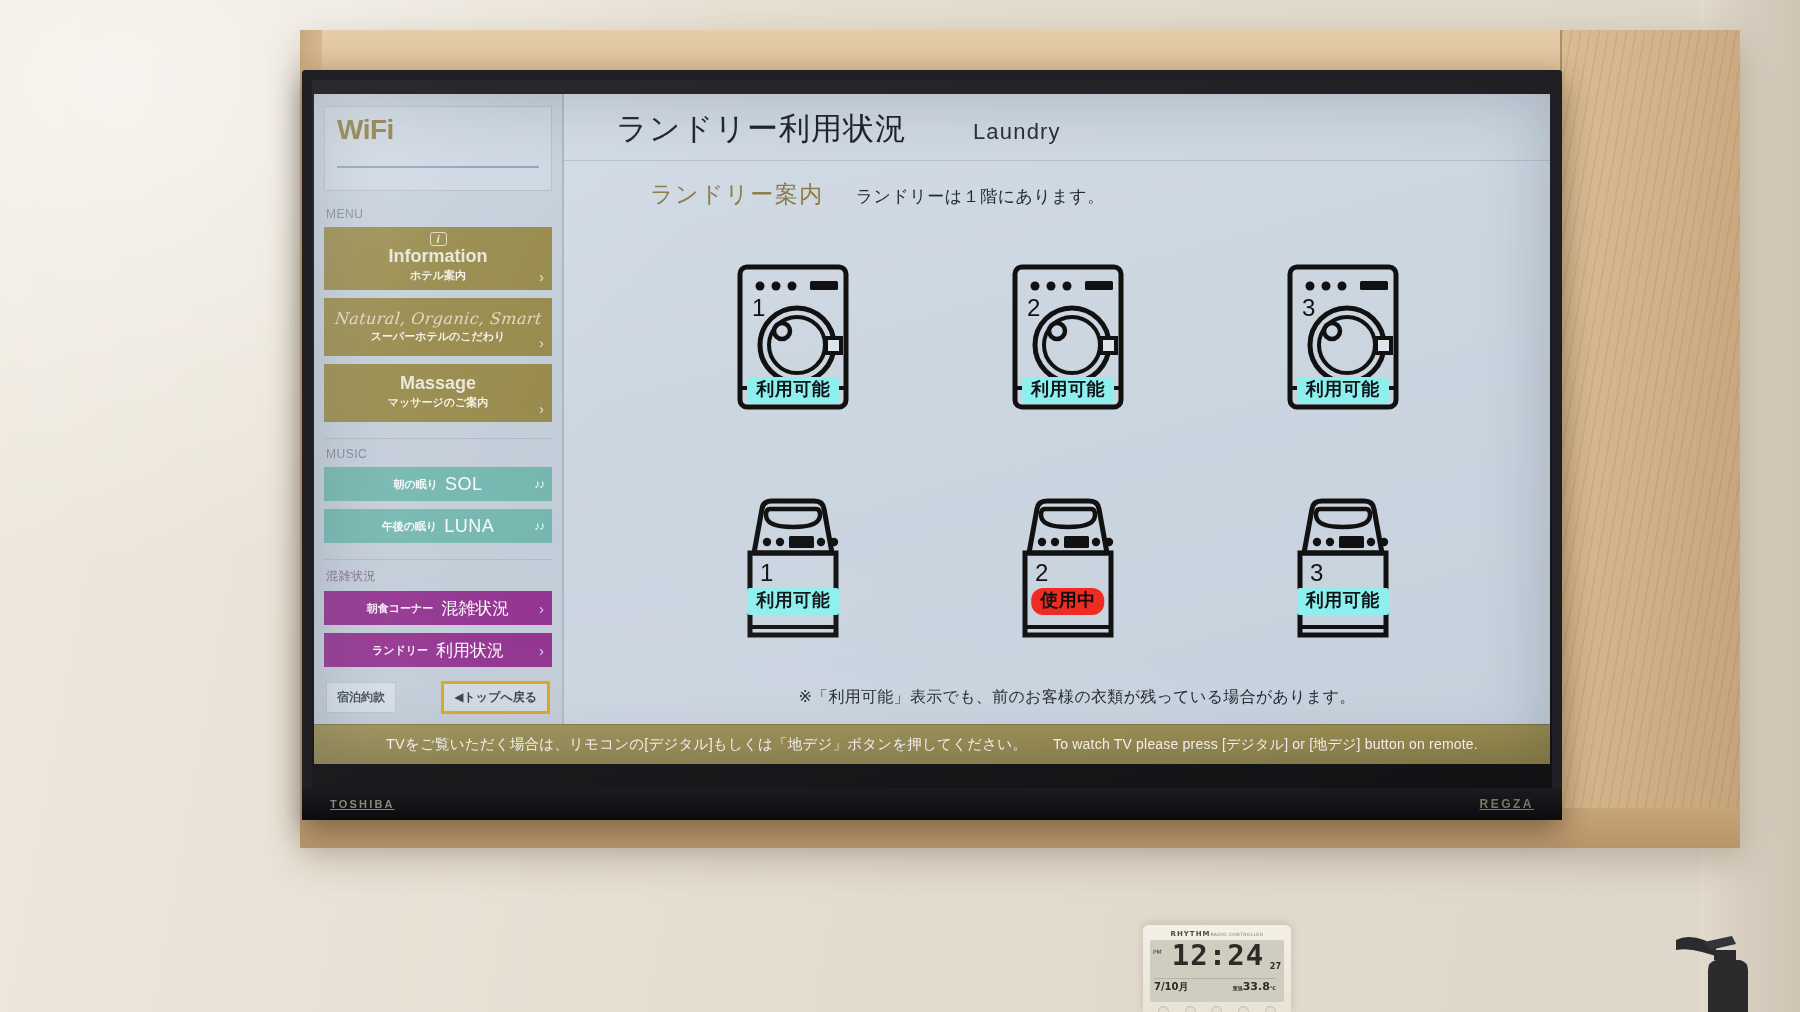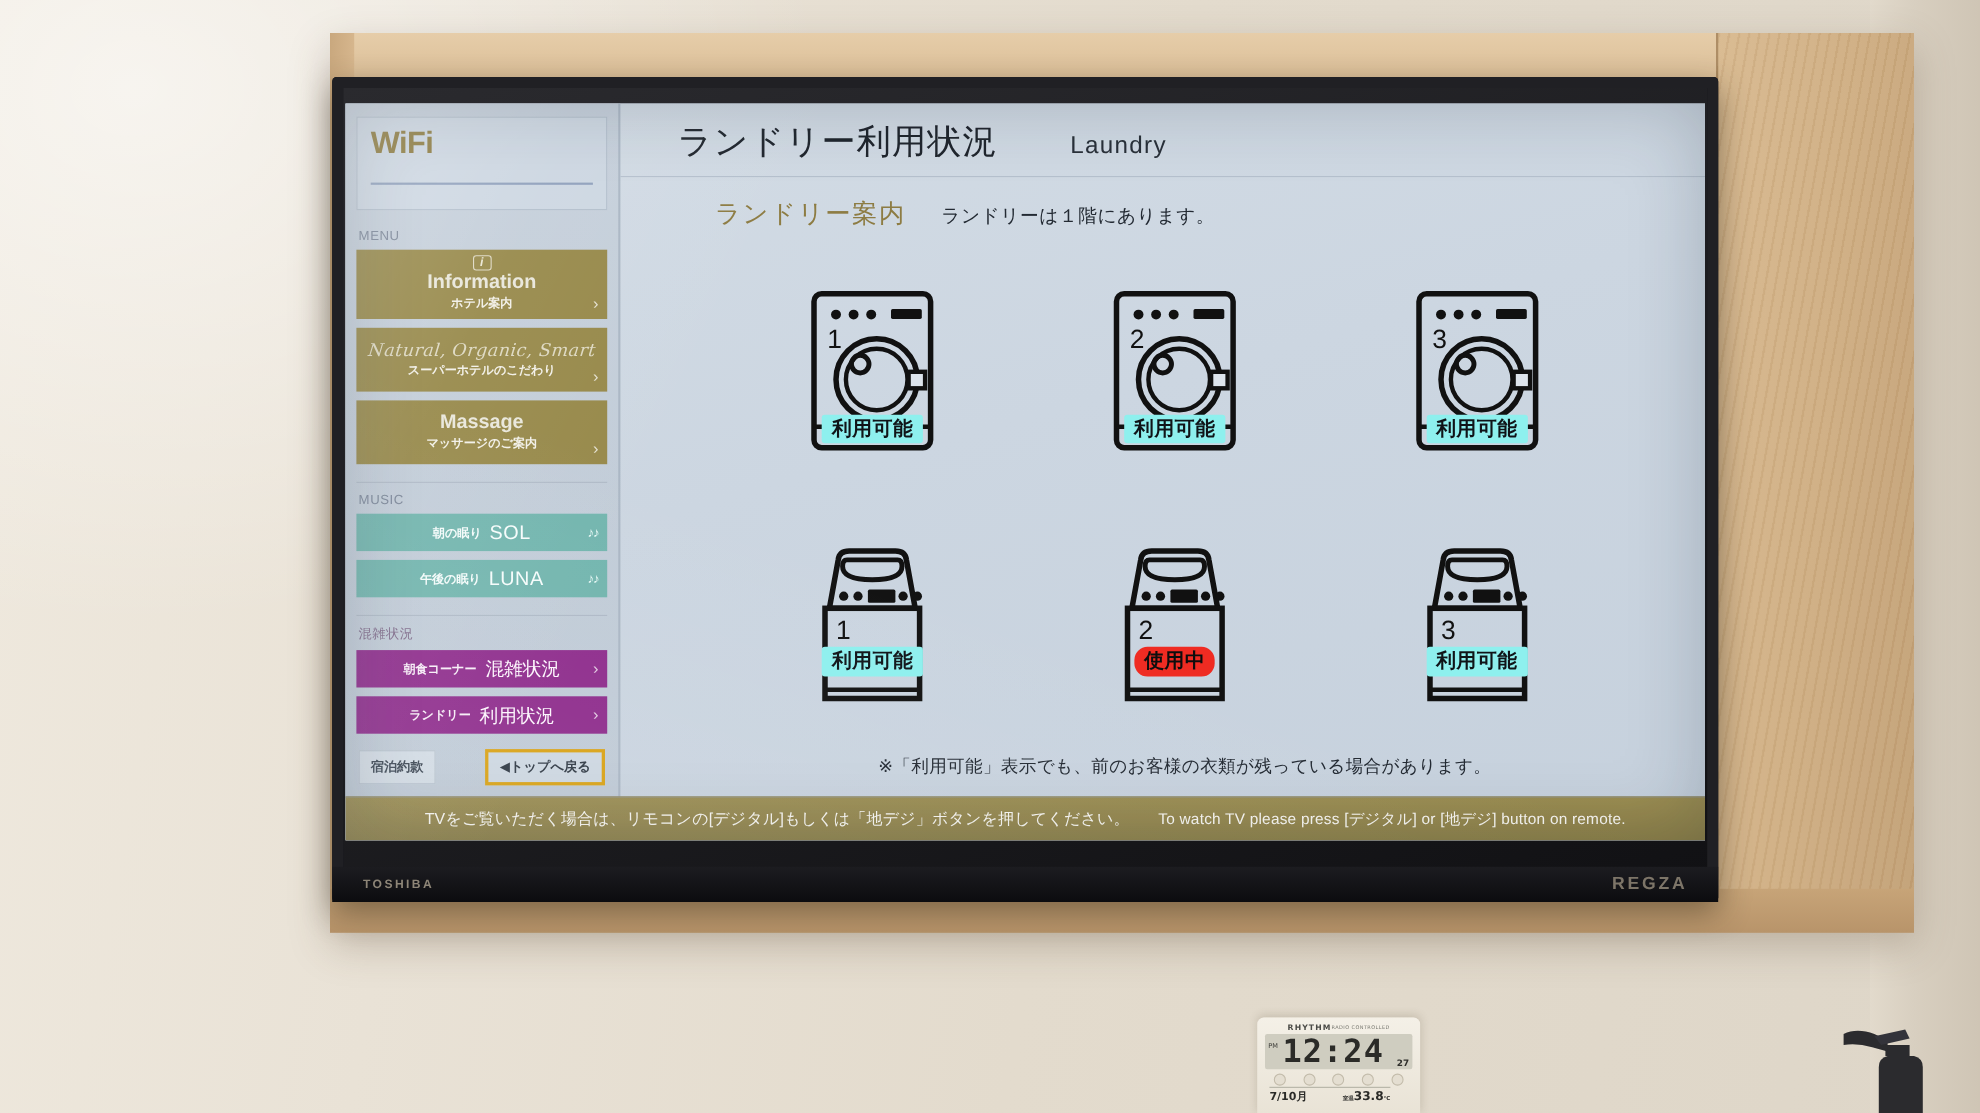--- a/index.html
+++ b/index.html
@@ -66,23 +66,23 @@
     background: #ccd6e0;
     overflow: hidden;
   }
   #tv-chin {
     position: absolute; left: 0; bottom: 0; width: 100%; height: 32px;
     background: linear-gradient(180deg, #1c1c20, #0c0c0f);
     display: flex; align-items: center; justify-content: space-between;
     padding: 0 28px;
   }
   .tv-logo {
-    color: #8d8577; font-size: 11px; letter-spacing: 2.2px; font-weight: bold;
-  }
-  .tv-logo.right { font-size: 16px; letter-spacing: 2.5px; color: #7d7568; }
+    color: #8d8577; font-size: 11px; letter-spacing: 2.2px; font-weight: bold; text-decoration: underline;
+  }
+  .tv-logo.right { font-size: 12px; letter-spacing: 2.5px; color: #7d7568; }
 
   
   #glare {
     position: absolute; inset: 0; pointer-events: none; z-index: 60;
     background:
       linear-gradient(116deg, rgba(255,255,255,0.22) 0%, rgba(255,255,255,0.06) 14%, rgba(255,255,255,0) 30%),
       linear-gradient(200deg, rgba(255,255,255,0) 60%, rgba(255,255,255,0.07) 90%);
   }
   #vignette {
     position: absolute; inset: 0; pointer-events: none; z-index: 59;
@@ -234,32 +234,32 @@
     border-radius: 6px 6px 0 0;
     box-shadow: 0 -2px 8px rgba(80,65,45,0.18);
     padding: 5px 7px 0 7px;
     font-family: "DejaVu Sans", sans-serif;
   }
   #clock-brandrow { display: flex; justify-content: center; align-items: center; }
   #clock-brand { font-size: 7px; color: #4a4a46; letter-spacing: 1px; font-weight: 700; }
   #clock-sub { font-size: 4.5px; color: #7a7a72; letter-spacing: 0.4px; }
   #clock-lcd {
     margin-top: 2px; background: #cfcdc0; border-radius: 2px;
-    padding: 2px 20px 1px 4px; position: relative; height: 32px;
+    padding: 2px 8px 1px 4px; position: relative; height: 62px;
   }
   #clock-time {
     font-family: "DejaVu Sans Mono", monospace;
     font-size: 29px; font-weight: 700; color: #2b2b28; line-height: 0.95;
     letter-spacing: 1px; text-align: center; padding-left: 6px;
   }
   #clock-pm { position: absolute; left: 3px; top: 8px; font-size: 6px; color: #3a3a35; }
   #clock-sec { position: absolute; right: 3px; top: 22px; font-size: 8px; color: #2f2f2b; font-weight: 700; }
   #clock-row2 {
     display: flex; justify-content: space-between; align-items: baseline;
-    border-top: 1px solid #b5b3a6; margin-top: 18px; padding-top: 1px;
+    border-top: 1px solid #b5b3a6; margin-top: 8px; padding-top: 1px;
   }
   #clock-date { font-size: 10px; color: #2b2b28; font-weight: 700; }
   #clock-temp { font-size: 11px; color: #2b2b28; font-weight: 700; }
   #clock-temp small { font-size: 5px; }
   #clock-buttons { display: flex; justify-content: space-around; padding-top: 4px; }
   .clock-btn { width: 11px; height: 11px; border-radius: 50%; background: #e4ded1; border: 1px solid #c3bcab; }
 
   
   #sprayer {
     position: absolute; right: 14px; bottom: 0; width: 120px; height: 86px;

